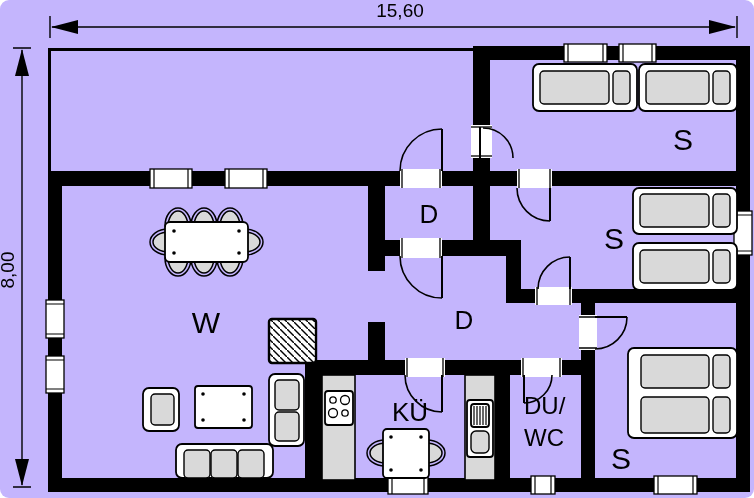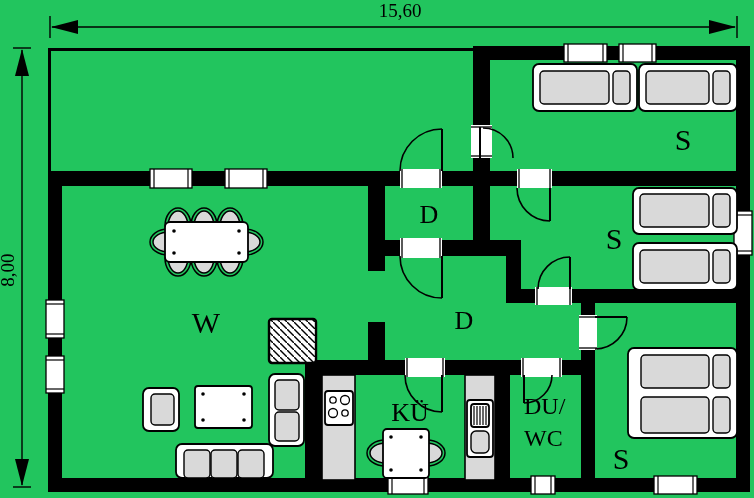--- a/index.html
+++ b/index.html
@@ -1,17 +1,17 @@
 <!DOCTYPE html>
 <html><head>
 <meta charset="utf-8">
 <style>
   html,body{margin:0;padding:0;background:#fff;}
-  .stage{position:relative;width:754px;height:498px;background:#22c55e;overflow:hidden;
-         font-family:Liberation Serif, serif;}
+  .stage{position:relative;width:754px;height:498px;background:#c4b5fd;overflow:hidden;
+         font-family:Liberation Sans, sans-serif;border-radius:9px;}
   svg{display:block;}
   .wall{fill:#000;stroke:none;}
   .thinline{fill:none;stroke:#000;stroke-width:3;}
   .opening{fill:#fff;stroke:none;}
   .jamb{stroke:#000;stroke-width:1.3;}
   .win{fill:#fff;stroke:#000;stroke-width:1.3;}
   .winbar{stroke:#000;stroke-width:1.2;}
   .door{fill:none;stroke:#000;stroke-width:1.6;}
   .leaf{stroke:#000;stroke-width:2;}
   .frame{fill:#fff;stroke:#000;stroke-width:1.8;}

